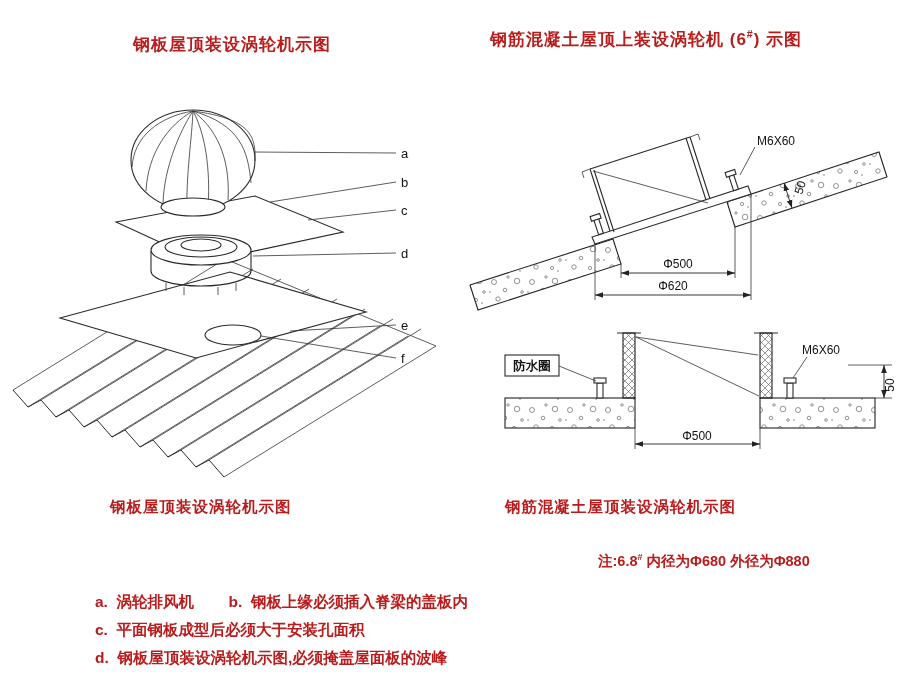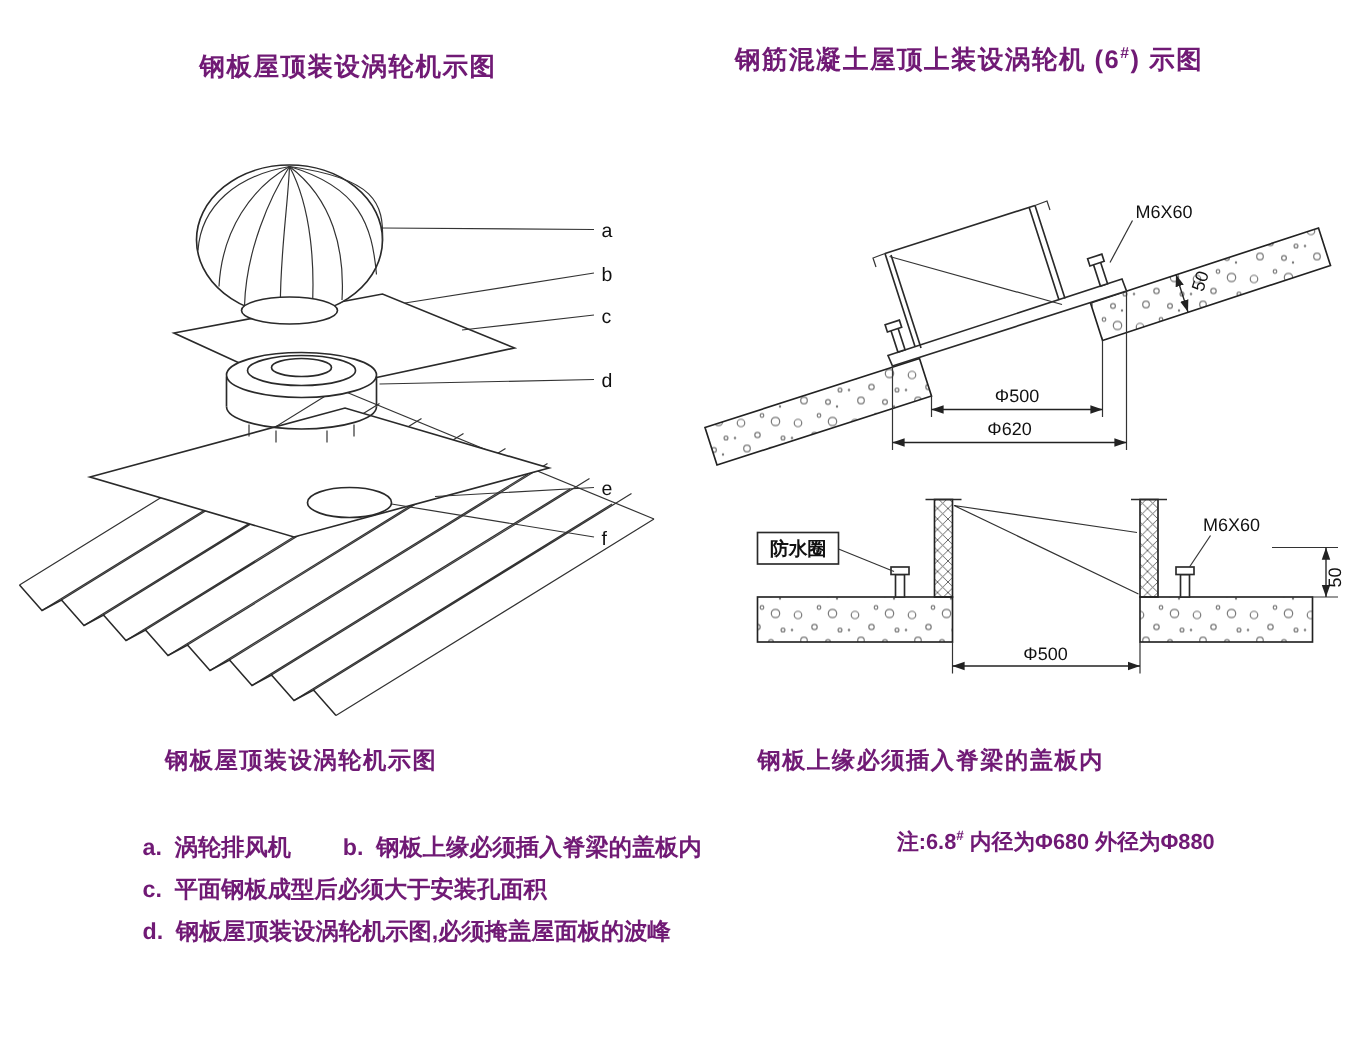--- a/index.html
+++ b/index.html
@@ -1,17 +1,17 @@
 <!DOCTYPE html>
 <html><head>
 <meta charset="utf-8">
 <style>
   html,body{margin:0;padding:0;background:#fff;}
   #page{position:relative;width:900px;height:700px;background:#ffffff;overflow:hidden;
-        font-family:"Liberation Sans","DejaVu Sans",sans-serif;color:#701a75;}
+        font-family:"Liberation Sans","DejaVu Sans",sans-serif;color:#b91c1c;}
   .abs{position:absolute;}
   .h-title{font-size:17px;font-weight:700;letter-spacing:1px;}
   .caption{font-size:15.5px;font-weight:700;letter-spacing:1px;}
   .note{font-size:14.5px;font-weight:700;}
   .legend-line{font-size:15.5px;font-weight:700;white-space:pre-wrap;line-height:28px;}
   .sup{vertical-align:super;font-size:0.62em;}
   svg{display:block;}
   svg text{font-family:"Liberation Sans","DejaVu Sans",sans-serif;fill:#111;}
   .lbl{font-size:13px;}
   .dimtxt{font-size:12px;}
@@ -196,23 +196,23 @@
 
       <g>
         <path class="ext" d="M185,313 L185,334 M310,313 L310,334"></path>
         <line class="dim" x1="185" y1="329" x2="310" y2="329" marker-start="url(#arr)" marker-end="url(#arr)"></line>
         <text class="dimtxt" x="247" y="325" text-anchor="middle">Φ500</text>
       </g>
     </g>
   </svg>
 
   <div class="abs caption" style="left:110px;top:497px;">钢板屋顶装设涡轮机示图</div>
-  <div class="abs caption" style="left:505px;top:497px;">钢板上缘必须插入脊梁的盖板内</div>
+  <div class="abs caption" style="left:505px;top:497px;">钢筋混凝土屋顶装设涡轮机示图</div>
 
   <div class="abs note" style="left:598px;top:552px;text-align:center;"><span>注:6.8</span><span class="sup">#</span><span> 内径为Φ680 外径为Φ880</span></div>
 
-  <div class="abs" style="left:95px;top:552px;width:520px;">
+  <div class="abs" style="left:95px;top:588px;width:520px;">
     <div class="legend-line">a.  涡轮排风机        b.  钢板上缘必须插入脊梁的盖板内</div>
     <div class="legend-line">c.  平面钢板成型后必须大于安装孔面积</div>
     <div class="legend-line">d.  钢板屋顶装设涡轮机示图,必须掩盖屋面板的波峰</div>
   </div>
 
 </div>
 
 </body></html>

